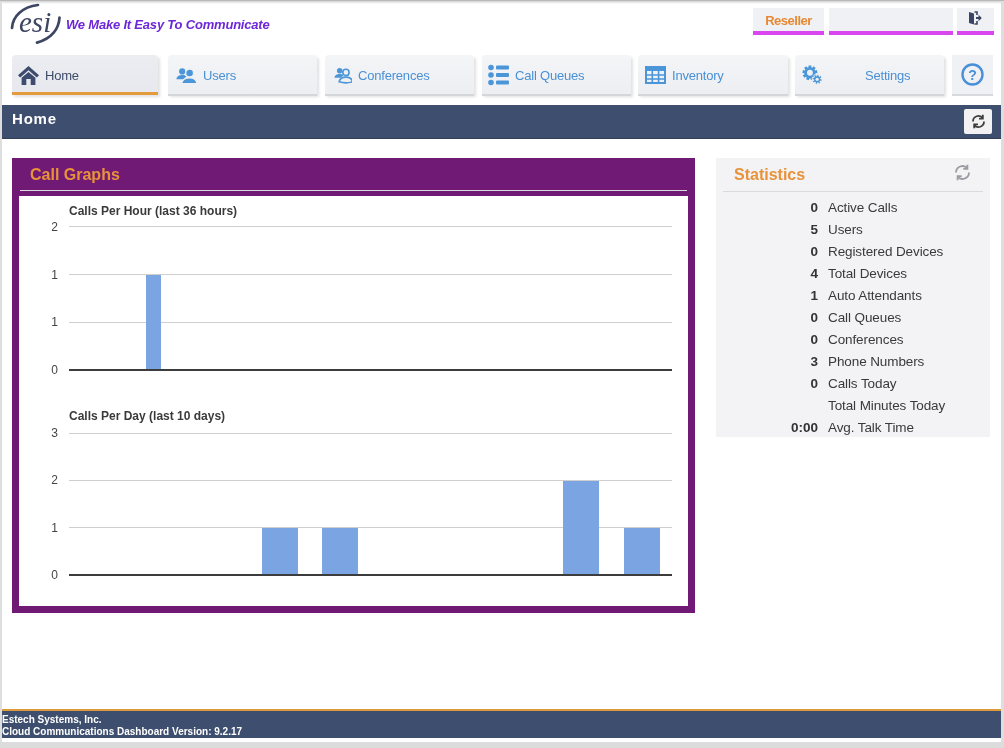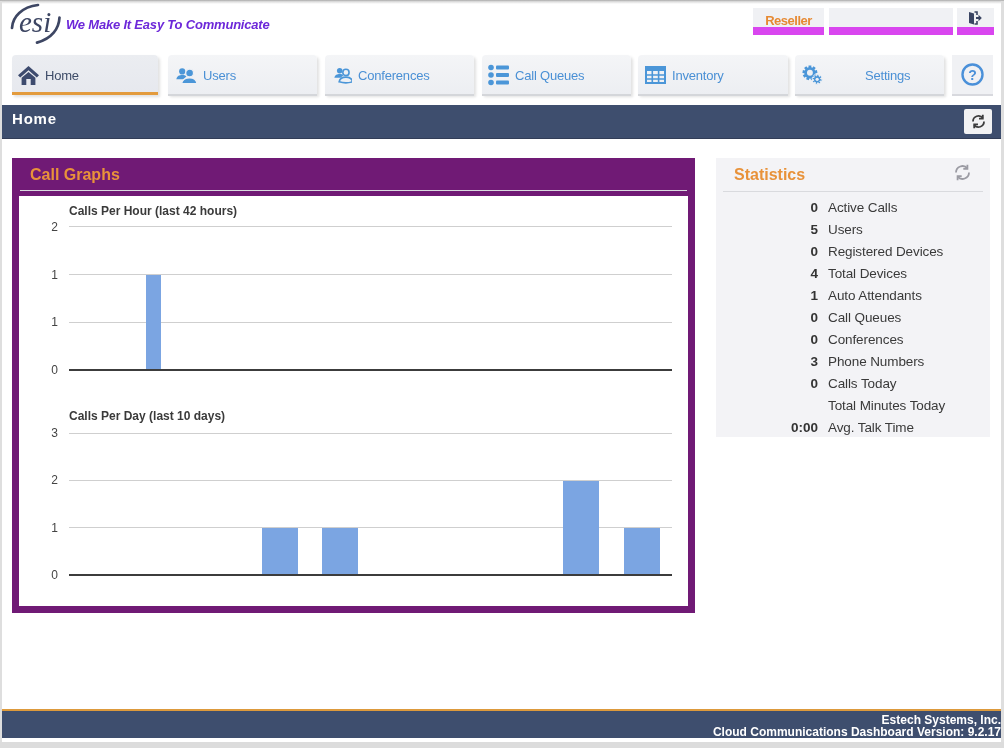--- a/index.html
+++ b/index.html
@@ -6,21 +6,21 @@
 html,body { width:1004px; height:748px; background:#fff; font-family:"Liberation Sans",sans-serif; position:relative; overflow:hidden; }
 .abs { position:absolute; }
 
 #edge-top { left:0; top:0; width:1004px; height:4px; background:linear-gradient(#a9a9a9, #dcdcdc 40%, #ffffff); }
 #edge-left { left:0; top:1px; width:2px; height:747px; background:#dedede; }
 #edge-right { right:0; top:1px; width:3px; height:747px; background:#dedede; }
 #edge-bottom { left:0; top:742px; width:1004px; height:6px; background:#dcdcdc; }
 
 
 #tagline { left:66px; top:17px; font-size:13px; font-weight:bold; font-style:italic; color:#6d28d9; letter-spacing:-0.2px; }
-.hbtn { background:#f0f1f4; border-bottom:8px solid #d946ef; top:8px; height:27px; }
+.hbtn { background:#f0f1f4; border-bottom:4px solid #d946ef; top:8px; height:27px; }
 #btn-reseller { left:753px; width:71px; color:#e68932; font-weight:bold; font-size:13px; letter-spacing:-0.5px; text-align:center; line-height:25px; }
 #box-empty { left:829px; width:124px; }
 #btn-logout { left:957px; width:37px; }
 
 
 .tab { top:55px; height:40px; background:linear-gradient(#f4f5f7,#eceef2); border-radius:4px 4px 0 0; box-shadow:2px 2px 3px rgba(0,0,0,0.12); display:flex; align-items:center; }
 .tab .txt { font-size:13px; color:#4a90d5; margin-left:6px; letter-spacing:-0.2px; }
 #tab-home { left:12px; width:146px; background:linear-gradient(#ebedf1,#e6e8ee); }
 #tab-home .txt { color:#3e4c68; }
 #tab-underline { left:12px; top:92px; width:146px; height:3px; background:#e39b3d; }
@@ -49,21 +49,21 @@
 .ylab { position:absolute; width:20px; text-align:right; font-size:12px; color:#444; }
 .bar { position:absolute; background:#7ba5e2; }
 
 #panel-stats { left:716px; top:158px; width:274px; height:279px; background:#f3f3f6; }
 .srow { position:absolute; left:0; width:274px; height:22px; }
 .srow .num { position:absolute; left:0; top:0; width:102px; text-align:right; font-size:13.5px; font-weight:bold; color:#333; }
 .srow .lab { position:absolute; left:112px; top:0; font-size:13.5px; color:#3a3a3a; letter-spacing:-0.1px; }
 
 
 #footer-line { left:2px; top:709px; width:999px; height:2px; background:#dd9a3c; }
-#footer { left:2px; top:711px; width:999px; height:27px; background:#3e4e6e; color:#fff; text-align:right; font-size:12px; font-weight:bold; }
+#footer { left:2px; top:711px; width:999px; height:27px; background:#3e4e6e; color:#fff; text-align:left; font-size:10px; font-weight:bold; }
 #footer { padding-top:3px; } #footer div { margin-top:1px; line-height:10.5px; }
 </style>
 </head>
 <body>
 <div class="abs" id="edge-top"></div>
 
 <svg class="abs" style="left:0px; top:0px;" width="62" height="48" viewBox="0 0 62 48">
   <path d="M 12 28 C 12.5 16.5 22 7 38 5" fill="none" stroke="#3d4663" stroke-width="2.7" stroke-linecap="round"></path>
   <path d="M 59.5 17.5 C 59 28.5 52 38.5 37 42.6" fill="none" stroke="#3d4663" stroke-width="2.7" stroke-linecap="round"></path>
   <text x="19" y="31.5" font-family="'Liberation Serif',serif" font-style="italic" font-size="29" fill="#3d4663">esi</text>
@@ -164,21 +164,21 @@
     </svg>
   </div>
 </div>
 
 <div class="abs" id="panel-graphs">
   <h2>Call Graphs</h2>
   <div class="divider" style="left:8px; top:32px; width:667px;"></div>
   <div id="chartbox"></div>
 </div>
 
-<div class="abs ctitle" style="left:69px; top:204px;">Calls Per Hour (last 42 hours)</div>
+<div class="abs ctitle" style="left:69px; top:204px;">Calls Per Hour (last 36 hours)</div>
 <div class="abs ylab" style="left:38px; top:220px;">2</div>
 <div class="abs ylab" style="left:38px; top:268px;">1</div>
 <div class="abs ylab" style="left:38px; top:315px;">1</div>
 <div class="abs ylab" style="left:38px; top:363px;">0</div>
 <div class="abs gline" style="left:69px; top:226px; width:603px;"></div>
 <div class="abs gline" style="left:69px; top:274px; width:603px;"></div>
 <div class="abs gline" style="left:69px; top:322px; width:603px;"></div>
 <div class="abs bar" style="left:146px; top:275px; width:15px; height:94px;"></div>
 <div class="abs axis" style="left:69px; top:369px; width:603px;"></div>
 

